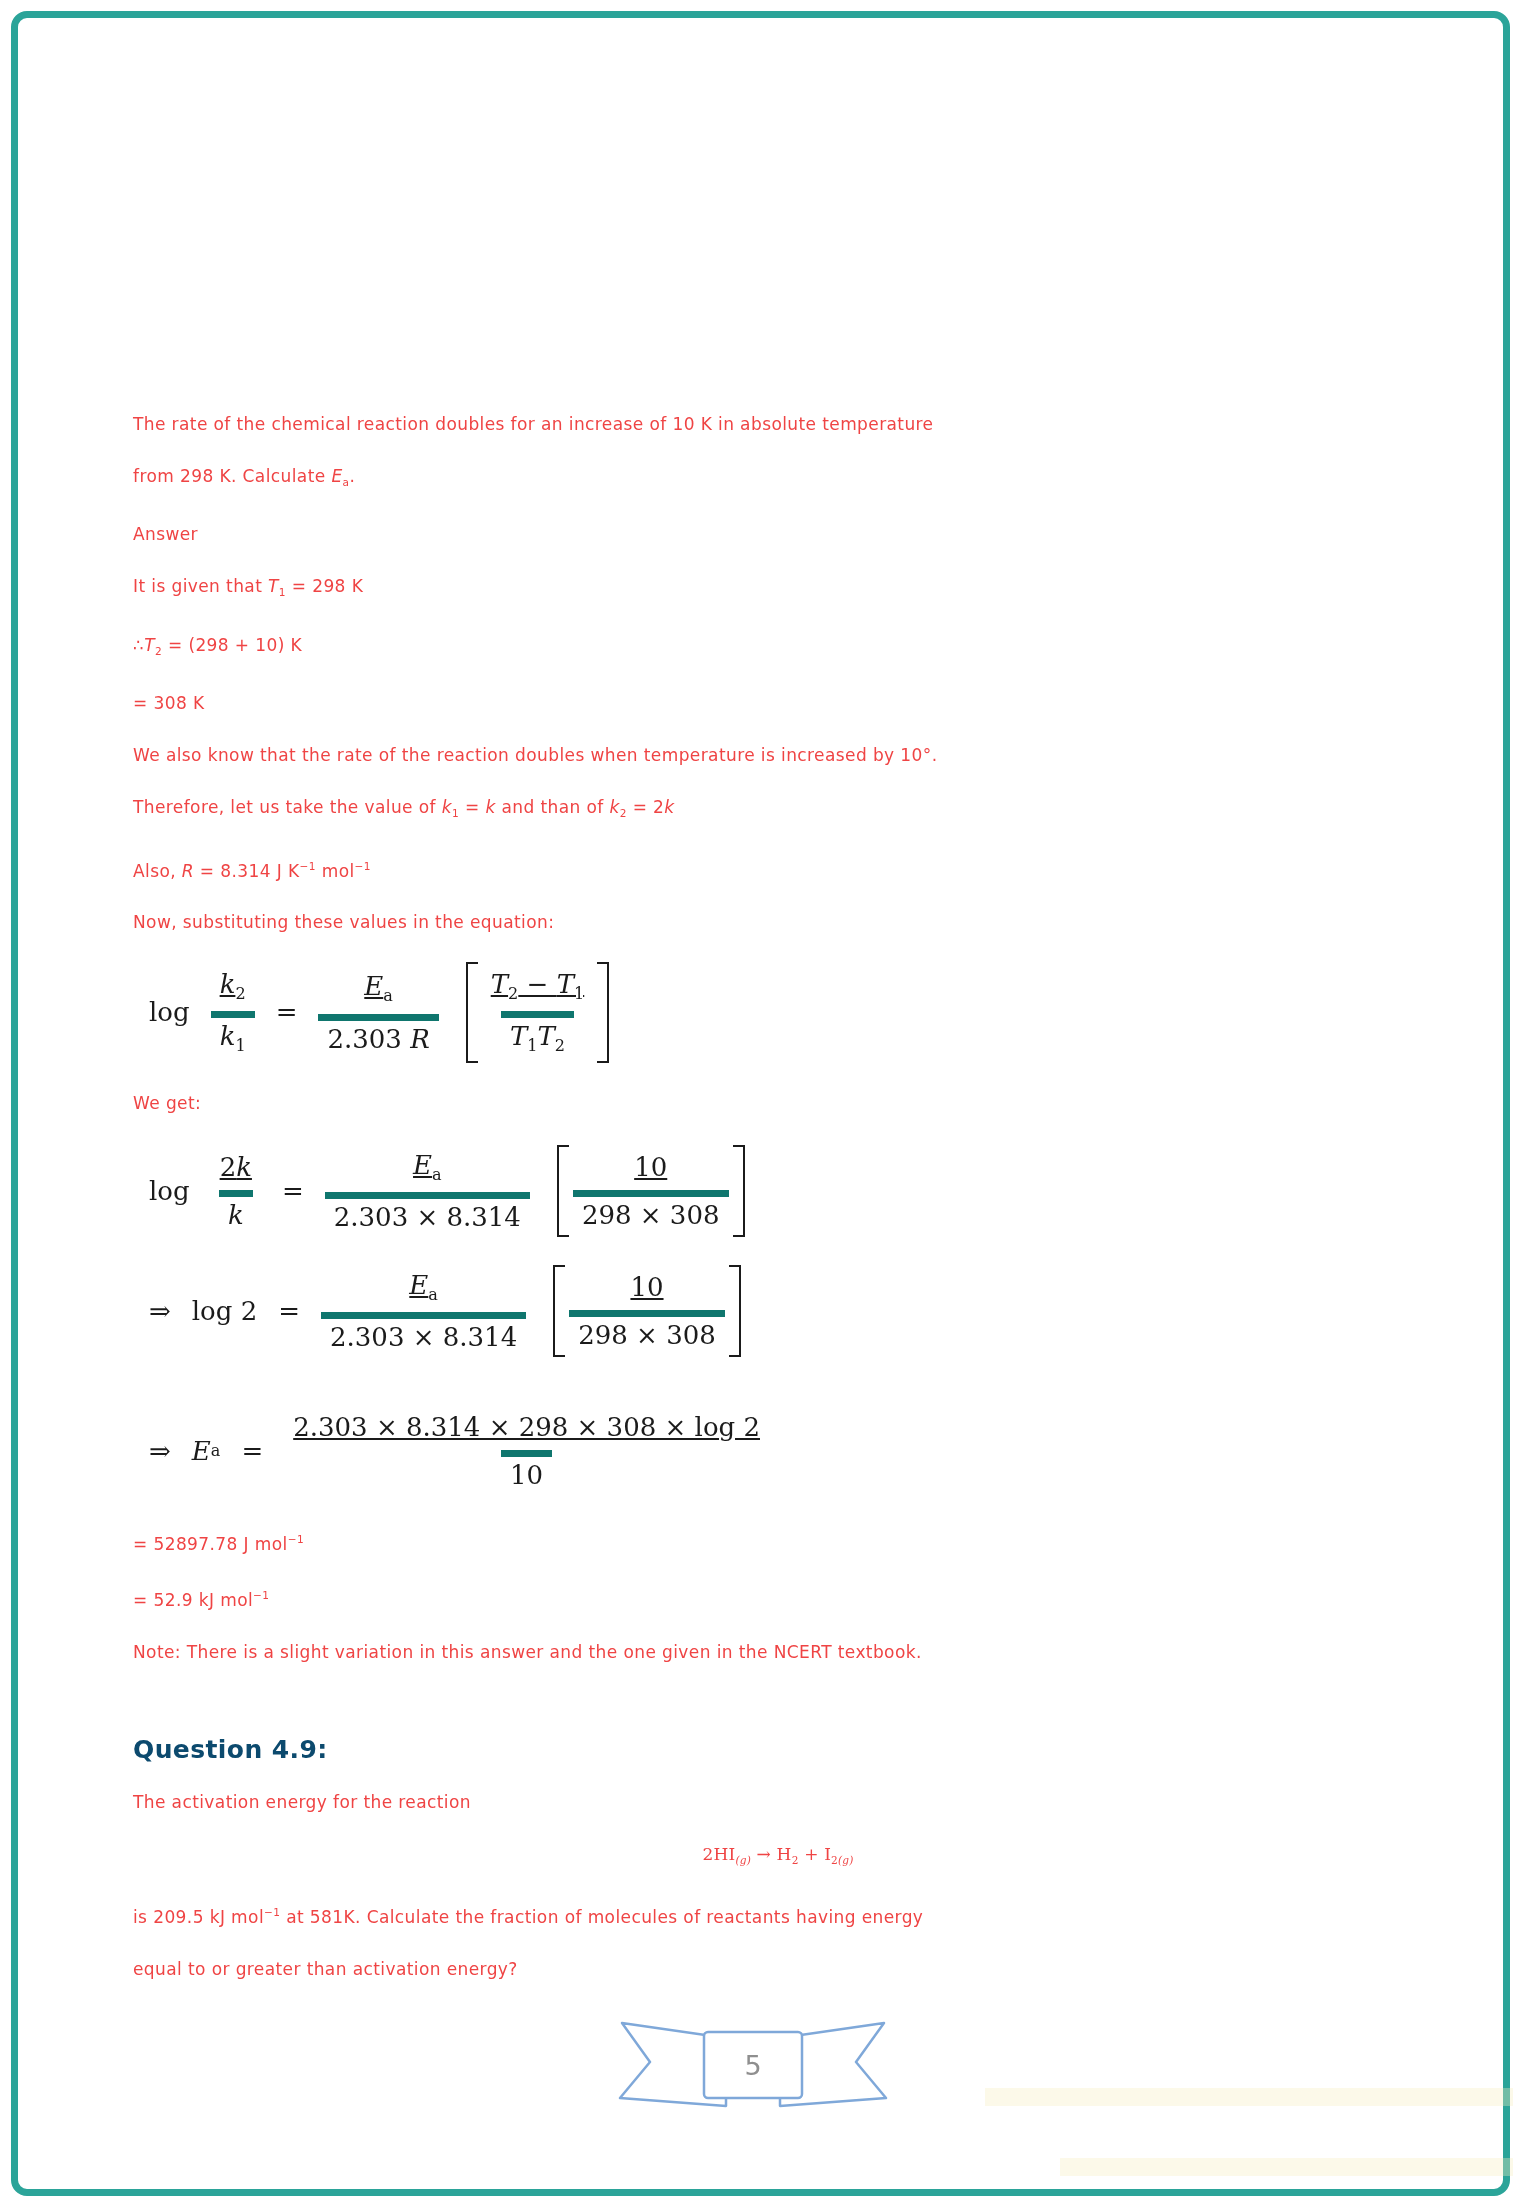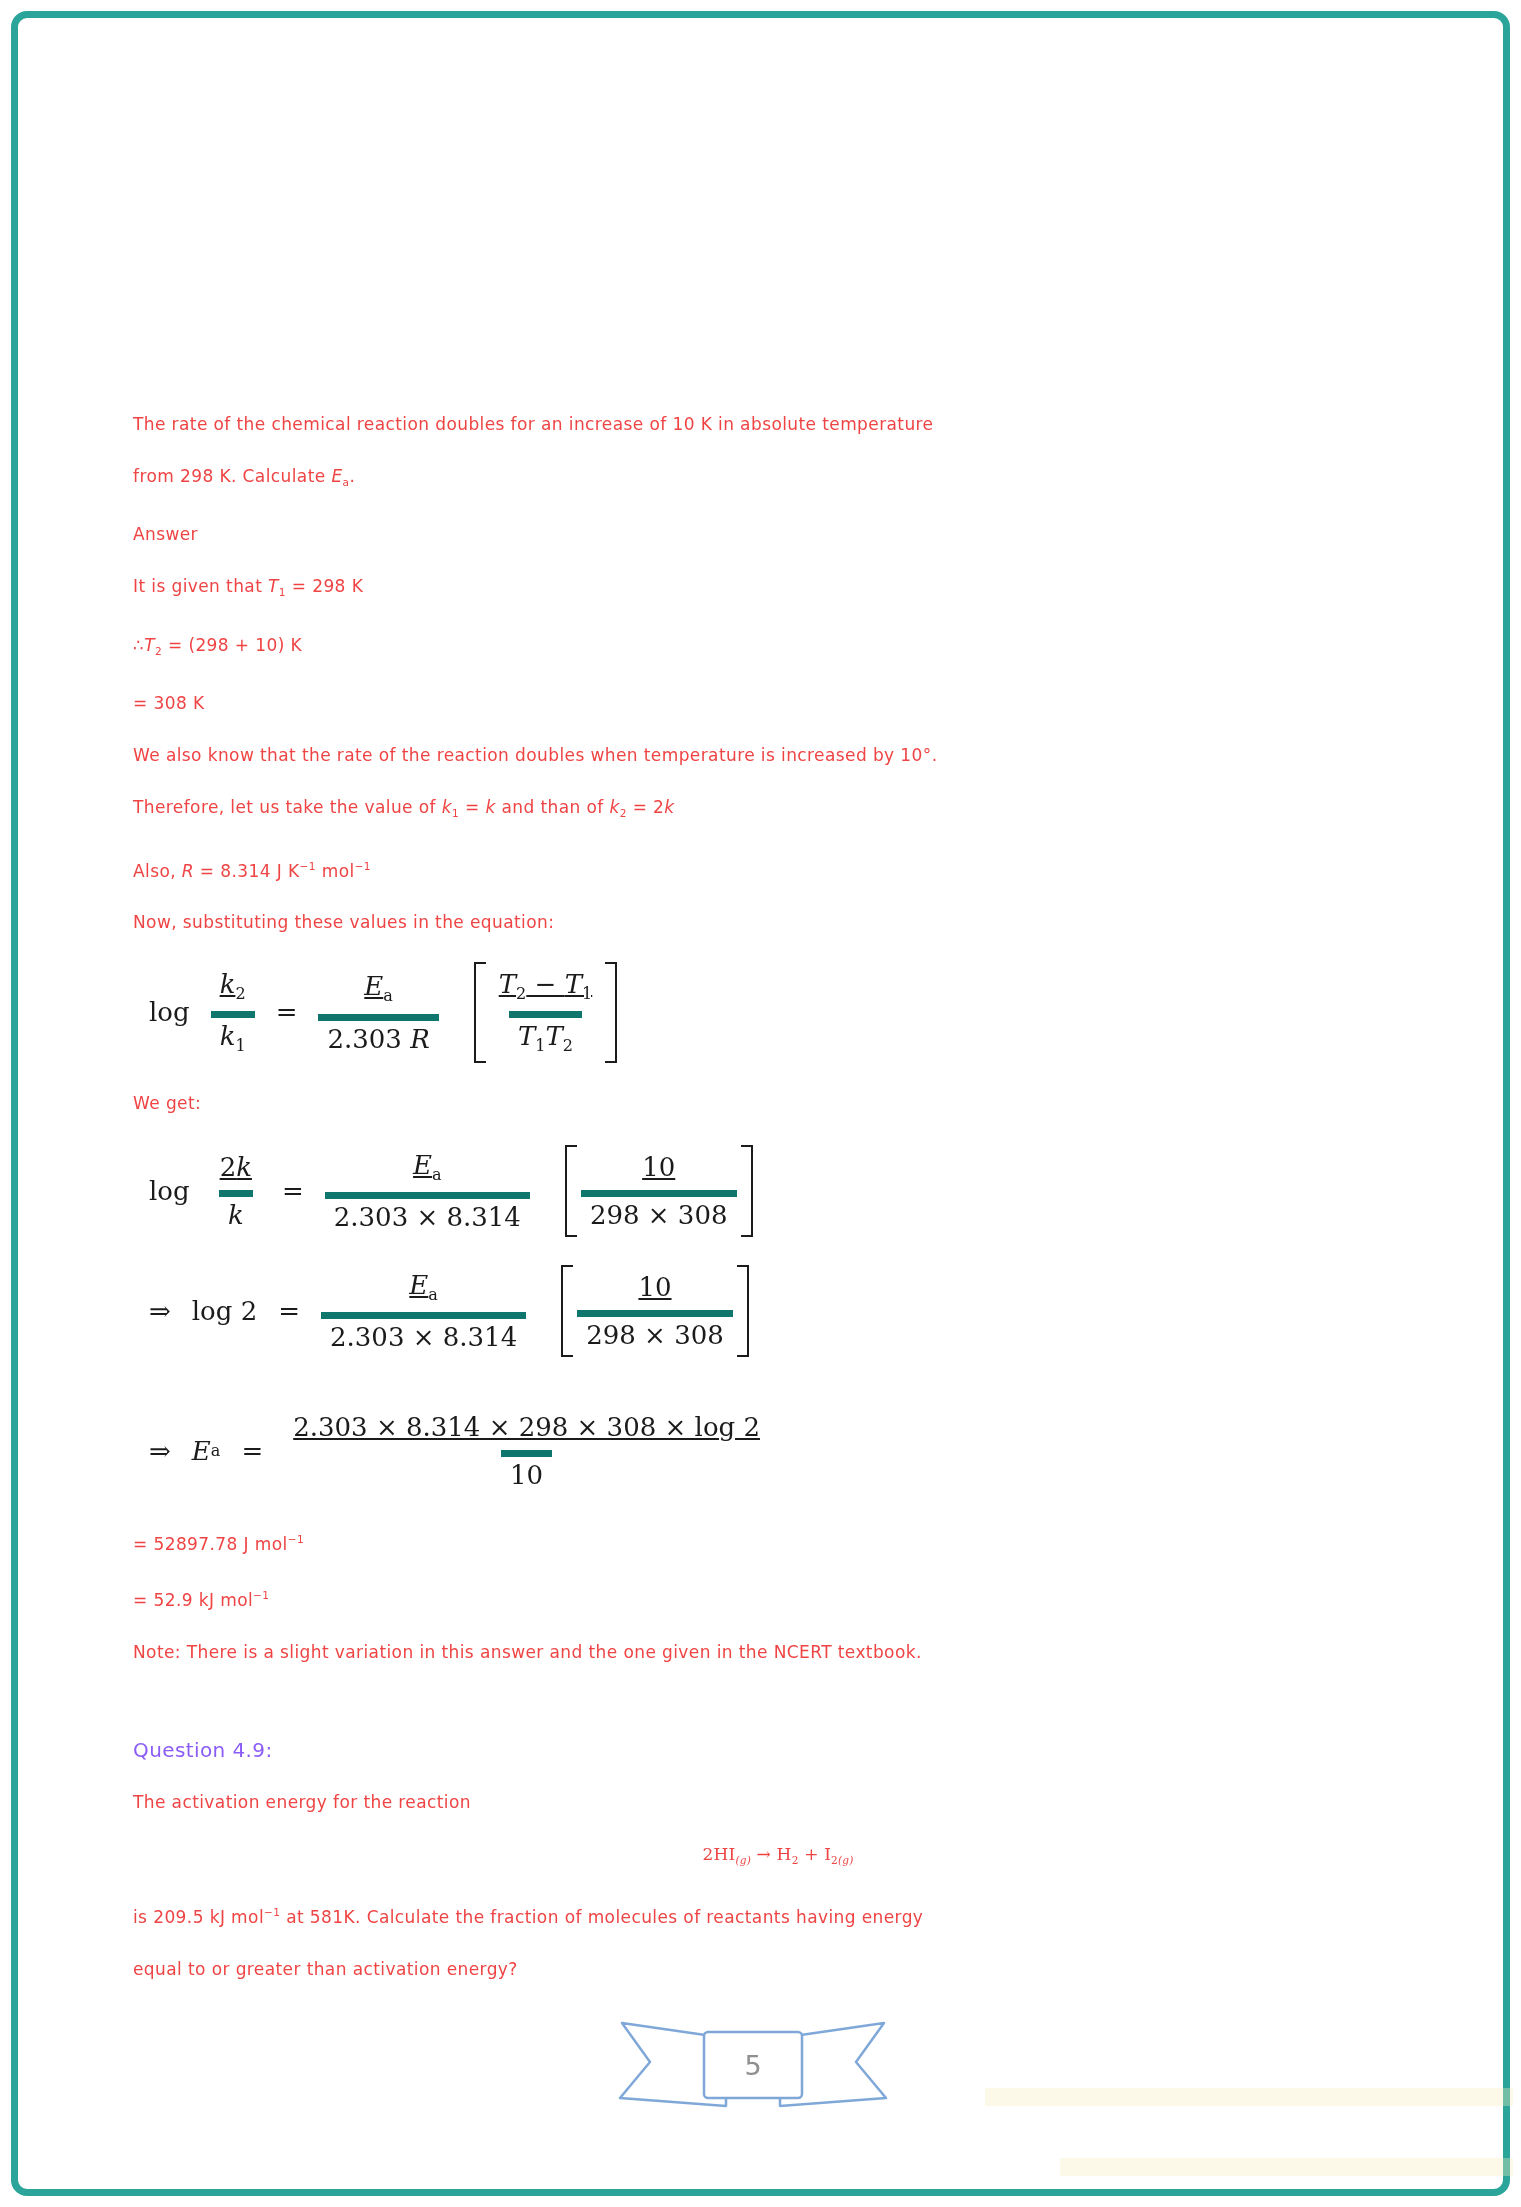--- a/index.html
+++ b/index.html
@@ -14,36 +14,36 @@
   }
   .content { position: absolute; left: 133px; top: 398px; width: 1290px; }
   .line  { font-size: 17px; line-height: 52px; letter-spacing: 0.4px; color: #ef4444; }
   .it    { font-style: italic; }
   .bold  { font-weight: normal; }
   sub    { font-size: 0.62em; }
   sup    { font-size: 0.62em; }
   sub.it { font-style: italic; }
   .serif-line { font-family: "DejaVu Serif", serif; letter-spacing: 0.2px; text-align: center; }
   .heading {
-    font-size: 20px; line-height: 52px; font-weight: normal;
-    color: #8b5cf6; margin-top: 46px; letter-spacing: 0.4px;
+    font-size: 25px; line-height: 52px; font-weight: bold;
+    color: #0c4a6e; margin-top: 46px; letter-spacing: 0.4px;
   }
   
   .formula {
     font-family: "DejaVu Serif", serif; font-size: 26px; color: #1b1b1b;
     display: flex; align-items: center; gap: 21px;
     margin: 14px 0 14px 16px; min-height: 96px;
   }
   .f-gap    { margin-top: 24px; }
   .f-gap-lg { margin-top: 44px; }
   .fitem { display: inline-flex; align-items: center; white-space: pre; }
   .frac  { display: inline-flex; flex-direction: column; align-items: center; }
   .frac .num { padding: 0 9px 8px; white-space: pre; text-align: right; text-decoration: underline; }
   .frac .den { border-top: 7px solid #0f766e; padding: 3px 9px 0; white-space: pre; text-align: center; }
-  .bracket { display: inline-flex; align-items: center; position: relative; padding: 7px 16px; margin: 0 14px; }
+  .bracket { display: inline-flex; align-items: center; position: relative; padding: 7px 16px; margin: 0 6px; }
   .bracket::before, .bracket::after {
     content: ""; position: absolute; top: 0; bottom: 0; width: 10px;
     border-top: 2px solid #1b1b1b; border-bottom: 2px solid #1b1b1b;
   }
   .bracket::before { left: 0;  border-left: 2px solid #1b1b1b; }
   .bracket::after  { right: 0; border-right: 2px solid #1b1b1b; }
   
   .ribbon { position: absolute; left: 608px; top: 2018px; width: 290px; height: 92px; }
   .ribbon svg { position: absolute; left: 0; top: 0; }
   .pageno {

